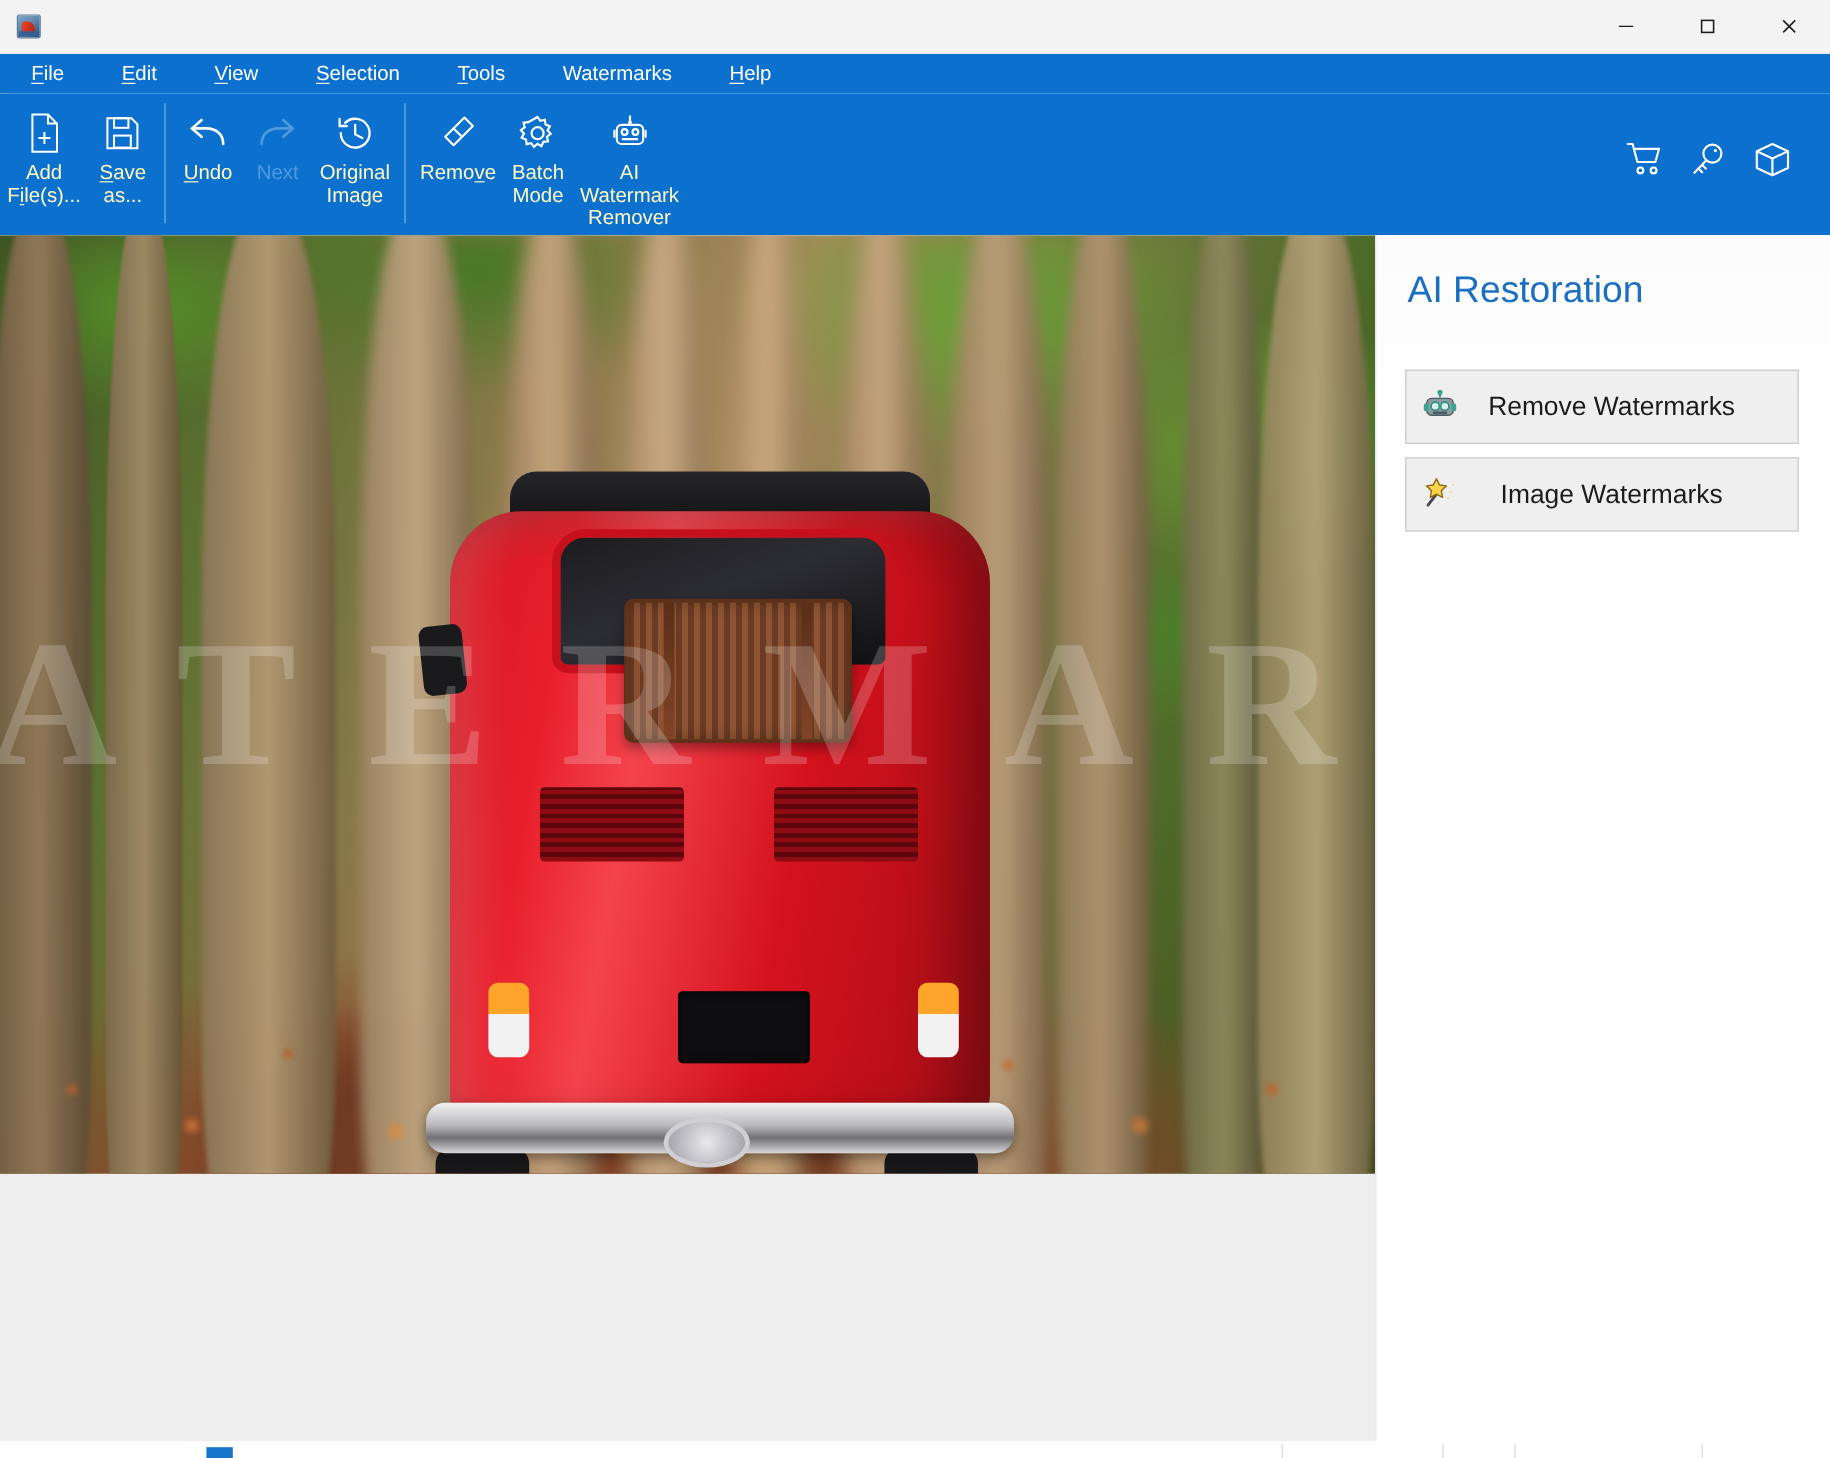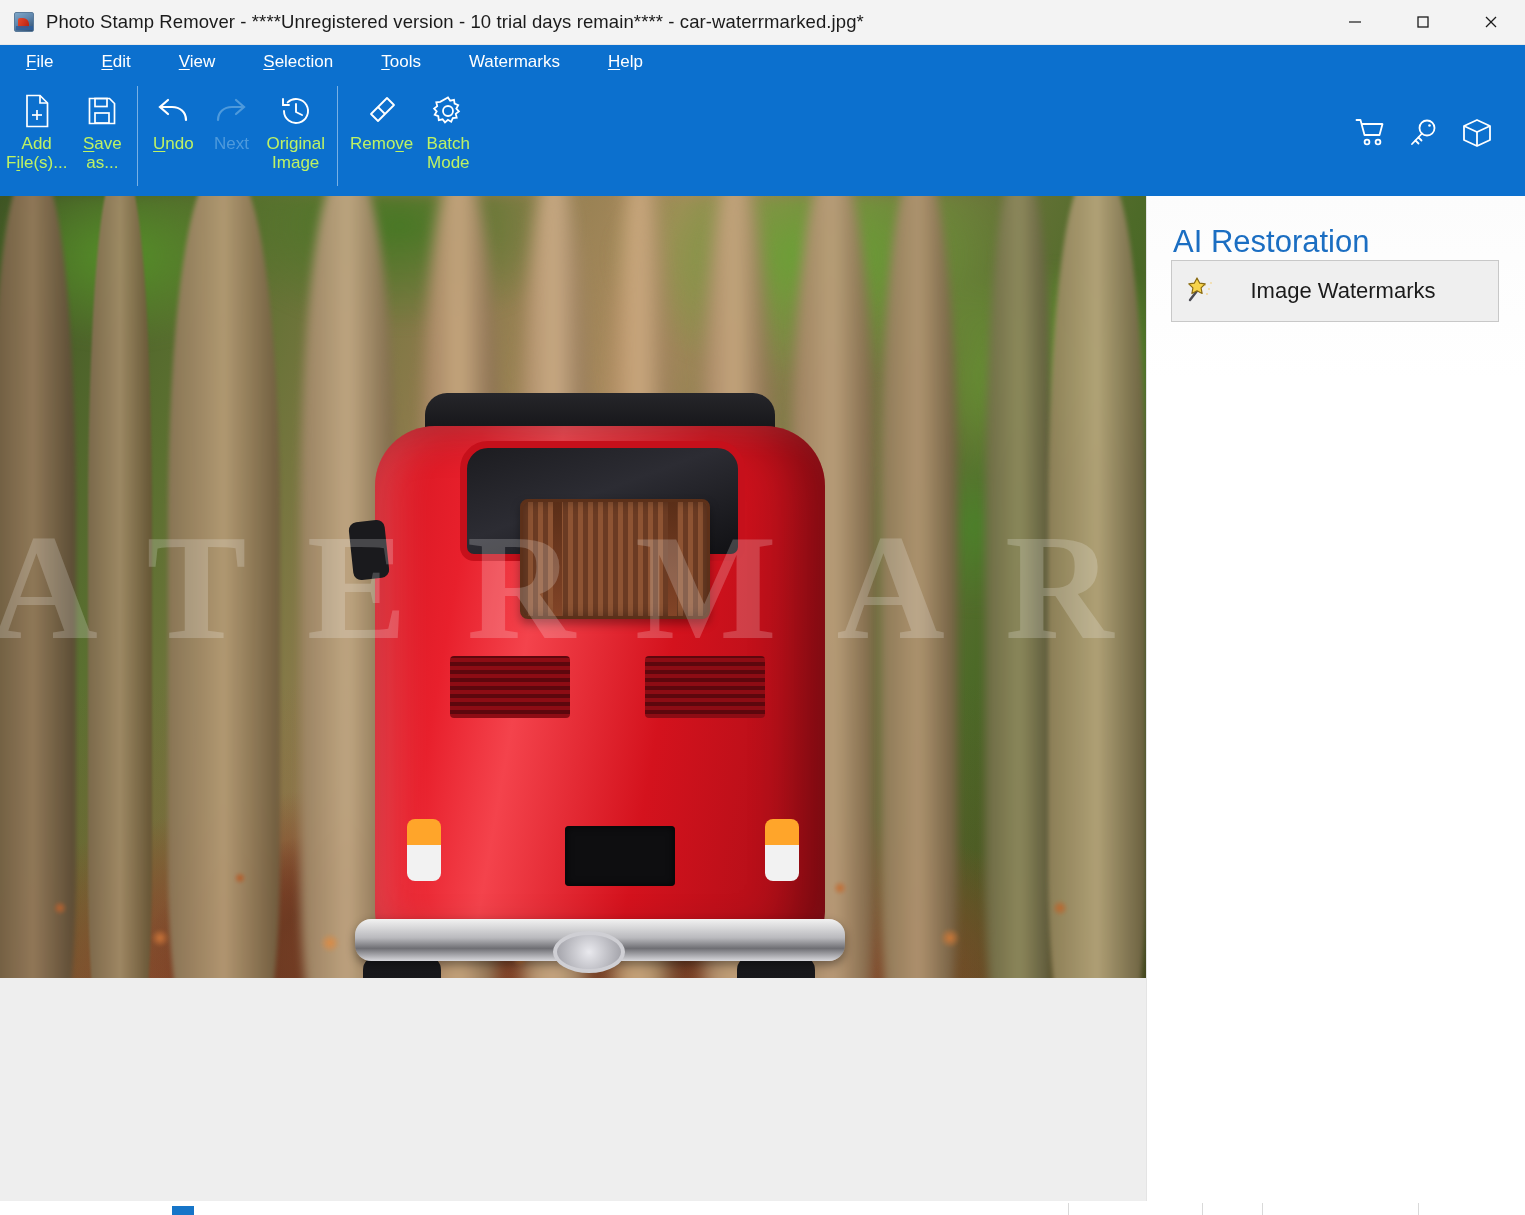--- a/index.html
+++ b/index.html
@@ -63,21 +63,21 @@
     position: absolute; left: 0; top: 78px; width: 7px; height: 60px;
     background: #c6c6c6;
   }
   .tb-group { display: flex; align-items: flex-start; height: 118px; }
   .tb-sep {
     width: 1px; height: 100px; margin: 8px 6px 0 6px;
     background: rgba(255,255,255,.45); flex: none;
   }
   .tb-btn {
     min-width: 58px; padding: 12px 6px 0 6px; display: flex; flex-direction: column;
-    align-items: center; color: #bef264; text-align: center;
+    align-items: center; color: #fef9c3; text-align: center;
   }
   .tb-btn.disabled { color: #4e9adc; }
   .tb-icon { height: 42px; display: flex; align-items: center; justify-content: center; }
   .tb-label {
     font-size: 17px; line-height: 19px; white-space: pre-line; color: inherit;
     margin-top: 2px;
   }
   .tb-label u { text-decoration: underline; text-underline-offset: 2px; }
   .tb-right { margin-left: auto; display: flex; align-items: center; gap: 22px; padding: 40px 32px 0 0; }
   .tb-right .ricon { color: #ffffff; }
@@ -237,21 +237,20 @@
     position: absolute; bottom: 0; width: 1px; height: 12px; background: #d9d9d9;
   }
 </style>
 </head>
 <body>
 
 <div id="app">
 
   <div class="titlebar">
     <div class="app-icon"></div>
-    <div class="title-text">Photo Stamp Remover - ****Unregistered version - 10 trial days remain**** - car-waterrmarked.jpg*</div>
     <div class="win-btns">
       <div class="win-btn">
         <svg width="14" height="14" viewBox="0 0 14 14">
             <line x1="1" y1="7" x2="13" y2="7" stroke="#1b1b1b" stroke-width="1.2"></line>
           </svg>
       </div>
       <div class="win-btn">
         <svg width="14" height="14" viewBox="0 0 14 14">
             <rect x="2" y="2" width="10" height="10" fill="none" stroke="#1b1b1b" stroke-width="1.3"></rect>
           </svg>
@@ -348,20 +347,35 @@
         <span class="tb-label">Remo<u>v</u>e</span>
       </div>
       <div class="tb-btn">
         <span class="tb-icon">
           <svg width="32" height="32" viewBox="0 0 32 32" fill="none" stroke="#ffffff" stroke-width="1.8">
             <circle cx="16" cy="16" r="5"></circle>
             <path d="M16 2.5l2.2 3.2 3.8-.9 .6 3.9 3.6 1.5-1.9 3.4 2.6 2.9-3.1 2.4 .9 3.8-3.9 .5-1.6 3.6-3.3-2-2.9 2.6-2.4-3.1-3.8 .8-.5-3.9-3.6-1.5 2-3.3-2.6-2.9 3.1-2.4-.9-3.8 3.9-.5z"></path>
           </svg>
         </span>
         <span class="tb-label">Batch<br>Mode</span>
+      </div>
+      <div class="tb-btn">
+        <span class="tb-icon">
+          <svg width="32" height="32" viewBox="0 0 32 32" fill="none" stroke="#ffffff" stroke-width="1.8" stroke-linecap="round">
+            <line x1="16" y1="2" x2="16" y2="7"></line>
+              <circle cx="16" cy="7" r="1.6" fill="#ffffff" stroke="none"></circle>
+            <rect x="5" y="9" width="22" height="16" rx="4"></rect>
+            <circle cx="11.5" cy="15" r="2.4"></circle>
+              <circle cx="20.5" cy="15" r="2.4"></circle>
+            <line x1="10" y1="21" x2="22" y2="21"></line>
+            <line x1="3" y1="14" x2="3" y2="19"></line>
+              <line x1="29" y1="14" x2="29" y2="19"></line>
+          </svg>
+        </span>
+        <span class="tb-label">AI<br>Watermark<br>Remover</span>
       </div>
     </div>
 
 
     <div class="tb-right">
       <span class="ricon">
         <svg width="32" height="30" viewBox="0 0 32 30" fill="none" stroke="#ffffff" stroke-width="1.8" stroke-linecap="round" stroke-linejoin="round">
           <path d="M1.5 2h4l4 15h15l3-11H8"></path>
             <circle cx="12" cy="24" r="2.4"></circle>
             <circle cx="23" cy="24" r="2.4"></circle>
@@ -426,20 +440,35 @@
         <div class="badge"></div>
       </div>
 
       <div class="watermark">WATERMARK</div>
     </div>
   </div>
 
   <div class="rpanel">
     <div class="rpanel-title">AI Restoration</div>
 
+    <div class="rbtn rbtn-first">
+      <span class="rbtn-icon">
+        <svg width="30" height="30" viewBox="0 0 30 30">
+          <line x1="15" y1="3" x2="15" y2="7" stroke="#2f8f7e" stroke-width="1.6"></line>
+          <circle cx="15" cy="3" r="2.2" fill="#3da58f"></circle>
+          <rect x="4" y="8" width="22" height="14" rx="4" fill="#8e9aa0" stroke="#4a5a60" stroke-width="1.2"></rect>
+          <rect x="1.5" y="12" width="4" height="7" rx="2" fill="#3da58f"></rect>
+          <rect x="24.5" y="12" width="4" height="7" rx="2" fill="#3da58f"></rect>
+          <circle cx="11" cy="14.5" r="3.4" fill="#d8f0ea" stroke="#2f8f7e" stroke-width="1.3"></circle>
+          <circle cx="19" cy="14.5" r="3.4" fill="#d8f0ea" stroke="#2f8f7e" stroke-width="1.3"></circle>
+          <rect x="9" y="19" width="12" height="2" rx="1" fill="#4a5a60"></rect>
+        </svg>
+      </span>
+      <span class="rbtn-label">Remove Watermarks</span>
+    </div>
 
     <div class="rbtn">
       <span class="rbtn-icon">
         <svg width="30" height="30" viewBox="0 0 30 30">
           <circle cx="20" cy="9" r="1.1" fill="#f2d89a"></circle>
             <circle cx="24" cy="13" r="1" fill="#f2d89a"></circle>
           <circle cx="22" cy="18" r="1.1" fill="#f2d89a"></circle>
             <circle cx="26" cy="7" r=".9" fill="#f2d89a"></circle>
           <line x1="15" y1="11" x2="5" y2="24" stroke="#4a4a52" stroke-width="2.4" stroke-linecap="round"></line>
           <path d="M12 2l2.6 5.1 5.6.8-4.1 4 1 5.6-5.1-2.7-5.1 2.7 1-5.6-4.1-4 5.6-.8z" fill="#f7d44c" stroke="#8a6b12" stroke-width="1.2" stroke-linejoin="round"></path>

